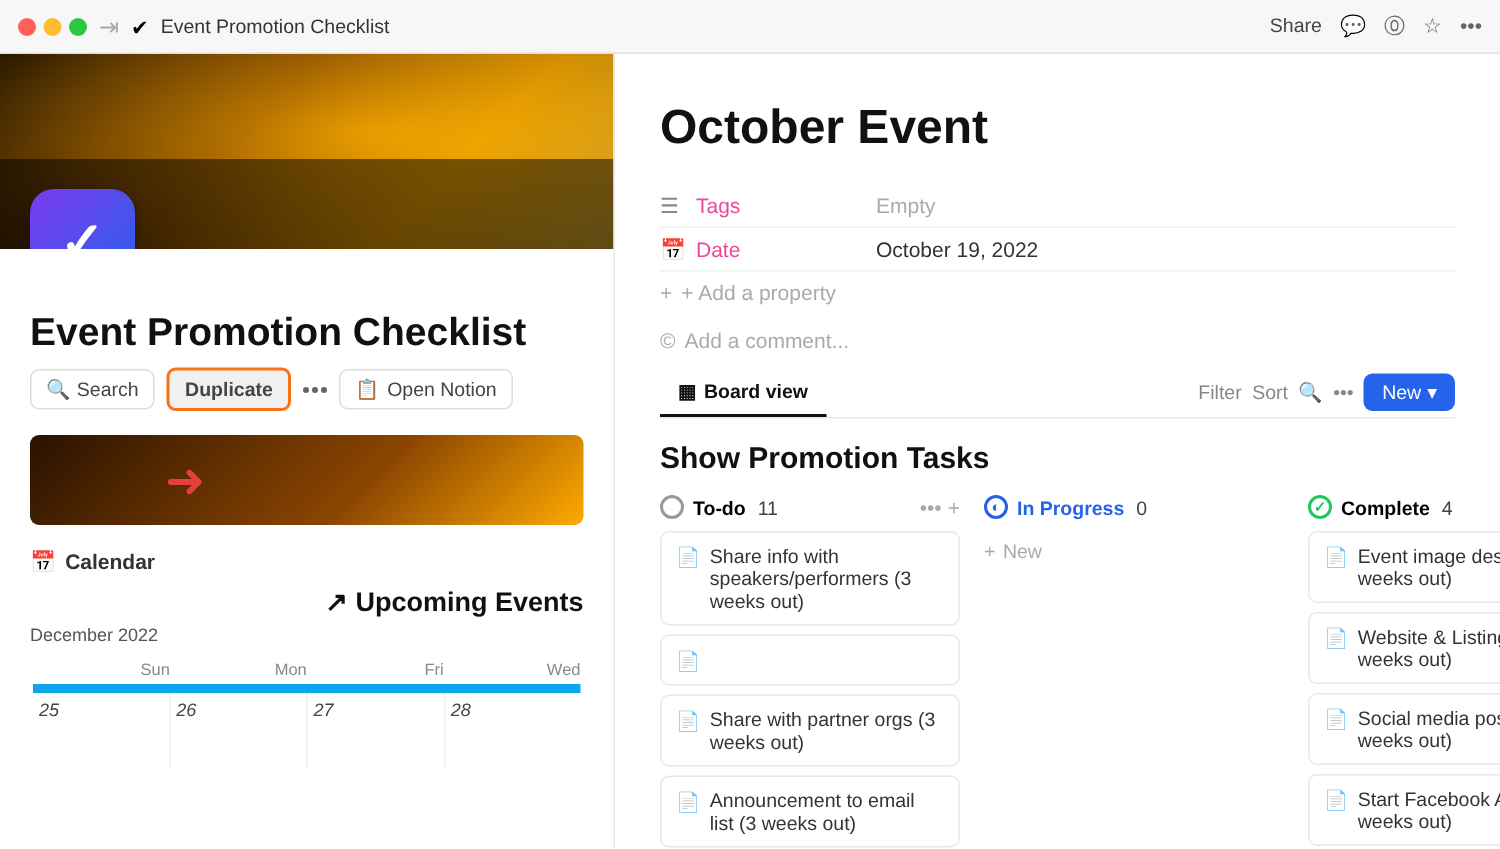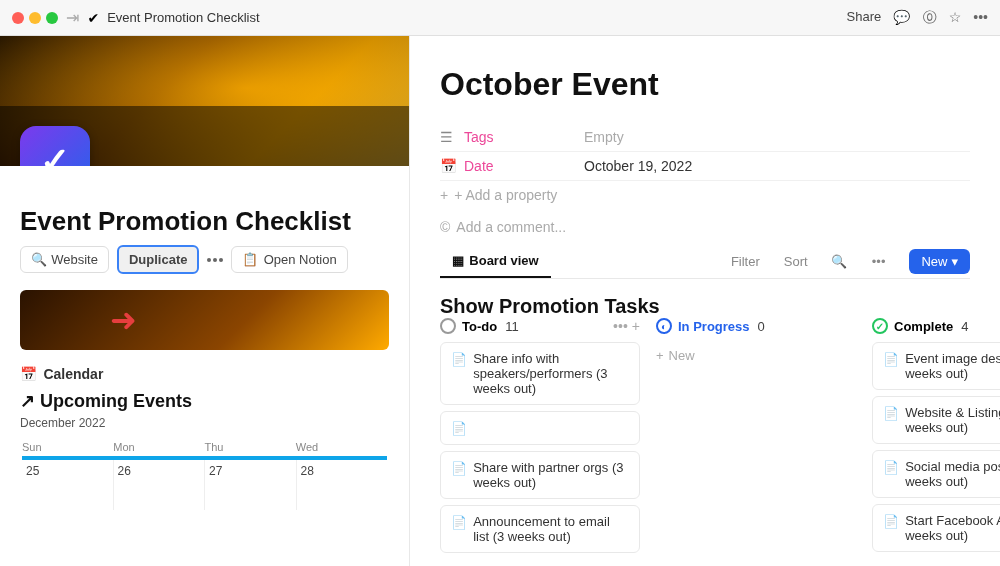--- a/index.html
+++ b/index.html
@@ -49,21 +49,21 @@
     .left-content { padding: 40px 20px 20px 20px; }
     .page-title { font-size: 26px; font-weight: 700; color: #111; margin-bottom: 8px; }
     .page-subtitle { font-size: 13px; color: #555; margin-bottom: 16px; }
 
     .action-bar { display: flex; align-items: center; gap: 8px; margin-bottom: 16px; }
     .action-btn {
       display: flex; align-items: center; gap: 4px;
       padding: 5px 10px; border-radius: 6px; border: 1px solid #ddd;
       background: #fff; cursor: pointer; font-size: 13px; color: #444;
     }
-    .action-btn.active { border: 2px solid #3b82f6; font-weight: 600; background: #f0f0f0; }
+    .action-btn.active { border: 2px solid #f97316; font-weight: 600; background: #f0f0f0; }
     .three-dots { display: flex; gap: 2px; align-items: center; cursor: pointer; }
     .three-dots span { width: 4px; height: 4px; border-radius: 50%; background: #666; }
 
     .notion-btn {
       display: flex; align-items: center; gap: 5px;
       padding: 5px 10px; border-radius: 6px; border: 1px solid #ddd;
       background: #fff; cursor: pointer; font-size: 13px; color: #444;
     }
 
     .arrow-banner {
@@ -72,27 +72,27 @@
     }
     .red-arrow {
       position: absolute; left: 90px; top: 50%; transform: translateY(-50%);
       font-size: 32px; color: #e53e3e;
     }
 
     .section-header { display: flex; align-items: center; gap: 6px; margin-bottom: 4px; }
     .section-icon { font-size: 14px; color: #555; }
     .section-label { font-size: 14px; font-weight: 600; color: #333; }
 
-    .upcoming-title { font-size: 18px; font-weight: 700; color: #111; margin: 8px 0 4px 0; }
+    .upcoming-title { font-size: 18px; font-weight: 700; color: #111; margin: 8px 0 4px 0; text-align: right; }
     .month-label { font-size: 12px; color: #555; margin-bottom: 6px; }
 
     .calendar-grid { width: 100%; }
     .cal-header { display: flex; }
-    .cal-day-header { flex: 1; text-align: left; font-size: 11px; color: #888; padding: 3px 0; }
-    .cal-row { display: flex; border-top: 4px solid #0ea5e9; }
+    .cal-day-header { flex: 1; text-align: right; font-size: 11px; color: #888; padding: 3px 0; }
+    .cal-row { display: flex; border-top: 6px solid #0ea5e9; font-style: italic; }
     .cal-cell { flex: 1; min-height: 50px; padding: 4px; border-right: 1px solid #eee; font-size: 12px; color: #333; }
     .cal-cell:last-child { border-right: none; }
     .cal-date { font-size: 12px; color: #444; }
 
     
     .right-panel { flex: 1; overflow-y: auto; padding: 30px 30px 20px 30px; }
     .event-title { font-size: 32px; font-weight: 700; color: #111; margin-bottom: 20px; }
 
     .property-row { display: flex; align-items: center; padding: 6px 0; border-bottom: 1px solid #f0f0f0; }
     .prop-icon { width: 24px; color: #888; font-size: 14px; }
@@ -103,27 +103,27 @@
     .add-property { display: flex; align-items: center; gap: 6px; padding: 6px 0; cursor: pointer; color: #aaa; font-size: 14px; }
     .add-comment { display: flex; align-items: center; gap: 6px; padding: 10px 0; cursor: pointer; color: #aaa; font-size: 14px; }
 
     .view-tabs { display: flex; align-items: center; gap: 2px; border-bottom: 1px solid #e8e8e8; margin-bottom: 16px; }
     .view-tab {
       display: flex; align-items: center; gap: 5px;
       padding: 8px 12px; cursor: pointer; font-size: 13px; color: #666;
       border-bottom: 2px solid transparent;
     }
     .view-tab.active { color: #111; border-bottom: 2px solid #111; font-weight: 600; }
-    .view-tab-actions { margin-left: auto; display: flex; align-items: center; gap: 24px; font-size: 13px; color: #888; }
+    .view-tab-actions { margin-left: auto; display: flex; align-items: center; gap: 7px; font-size: 13px; color: #888; }
     .new-btn {
       background: #2563eb; color: white; border: none; border-radius: 6px;
       padding: 5px 12px; font-size: 13px; cursor: pointer; display: flex; align-items: center; gap: 4px;
     }
 
-    .board-section-title { font-size: 20px; font-weight: 700; color: #111; }
+    .board-section-title { font-size: 20px; font-weight: 700; color: #111; margin-bottom: 12px; }
 
     .board-columns { display: flex; gap: 16px; }
     .board-col { width: 200px; flex-shrink: 0; }
     .col-header { display: flex; align-items: center; gap: 6px; margin-bottom: 8px; font-size: 13px; font-weight: 600; }
     .col-status-dot { width: 16px; height: 16px; border-radius: 50%; border: 2px solid #999; display: flex; align-items: center; justify-content: center; font-size: 10px; }
     .col-status-dot.inprogress { border-color: #2563eb; color: #2563eb; }
     .col-status-dot.complete { border-color: #22c55e; color: #22c55e; }
     .col-count { color: #404040; font-weight: 400; margin-left: 2px; }
     .col-actions { margin-left: auto; display: flex; gap: 4px; }
     .col-action-btn { font-size: 14px; color: #aaa; cursor: pointer; background: none; border: none; }
@@ -176,21 +176,21 @@
         <span class="app-icon-check">✓</span>
       </div>
     </div>
 
     <div class="left-content">
       <div class="page-title">Event Promotion Checklist</div>
 
       <div class="action-bar">
         <button class="action-btn">
           <span>🔍</span>
-          <span>Website</span>
+          <span>Search</span>
         </button>
         <button class="action-btn active">
           <span>Duplicate</span>
         </button>
         <div class="three-dots">
           <span></span>
           <span></span>
           <span></span>
         </div>
         <button class="notion-btn">
@@ -209,21 +209,21 @@
       </div>
 
       <div class="upcoming-title">↗ Upcoming Events</div>
       <div class="month-label">December 2022</div>
 
       <table class="calendar-grid">
         <tbody>
             <tr class="cal-header">
           <td class="cal-day-header">Sun</td>
           <td class="cal-day-header">Mon</td>
-          <td class="cal-day-header">Thu</td>
+          <td class="cal-day-header">Fri</td>
           <td class="cal-day-header">Wed</td>
         </tr>
         <tr class="cal-row">
           <td class="cal-cell"><span class="cal-date">25</span></td>
           <td class="cal-cell"><span class="cal-date">26</span></td>
           <td class="cal-cell"><span class="cal-date">27</span></td>
           <td class="cal-cell"><span class="cal-date">28</span></td>
         </tr>
       </tbody>
         </table>

